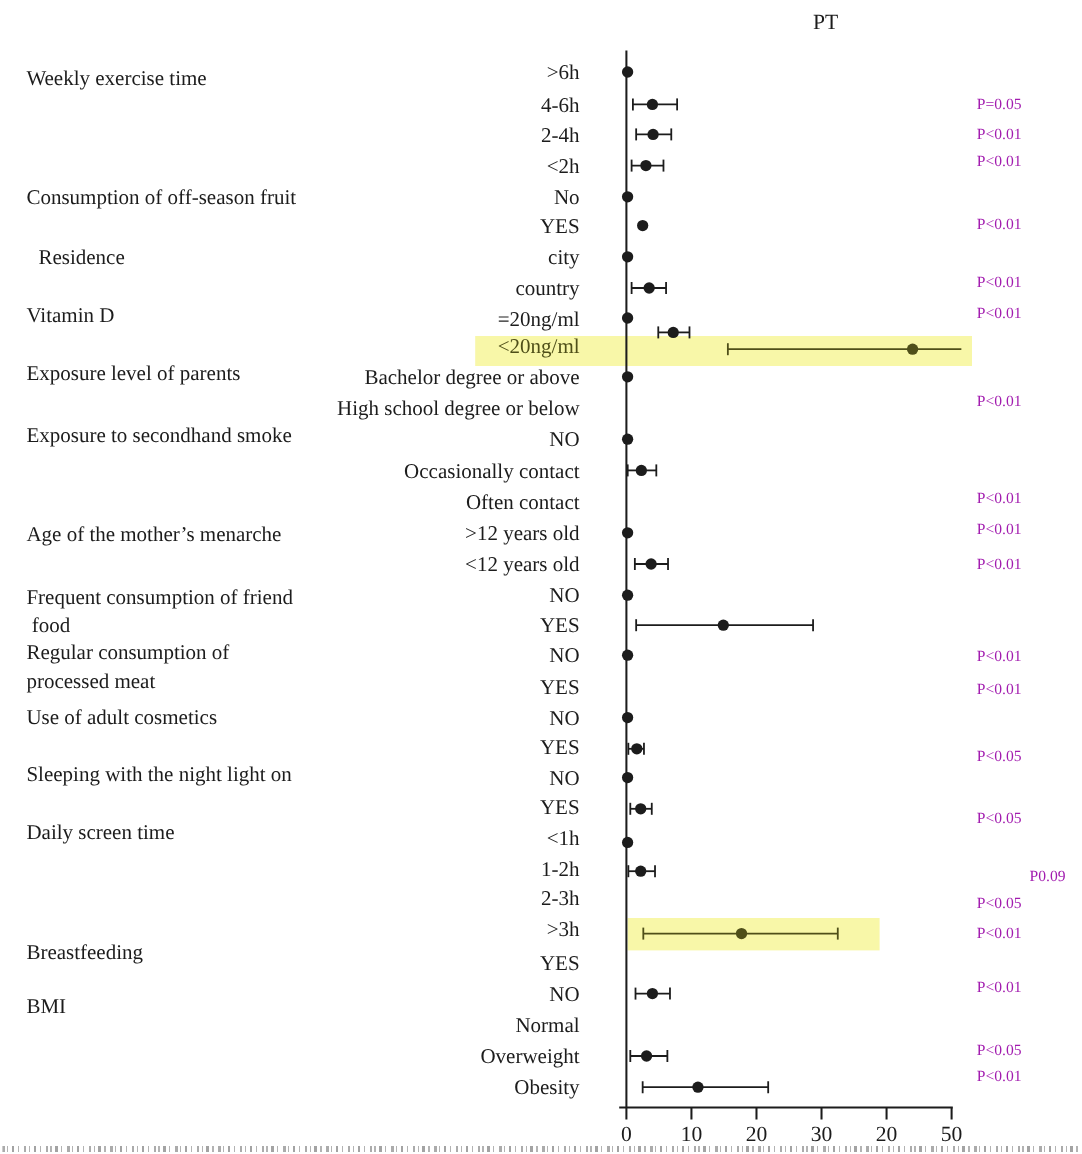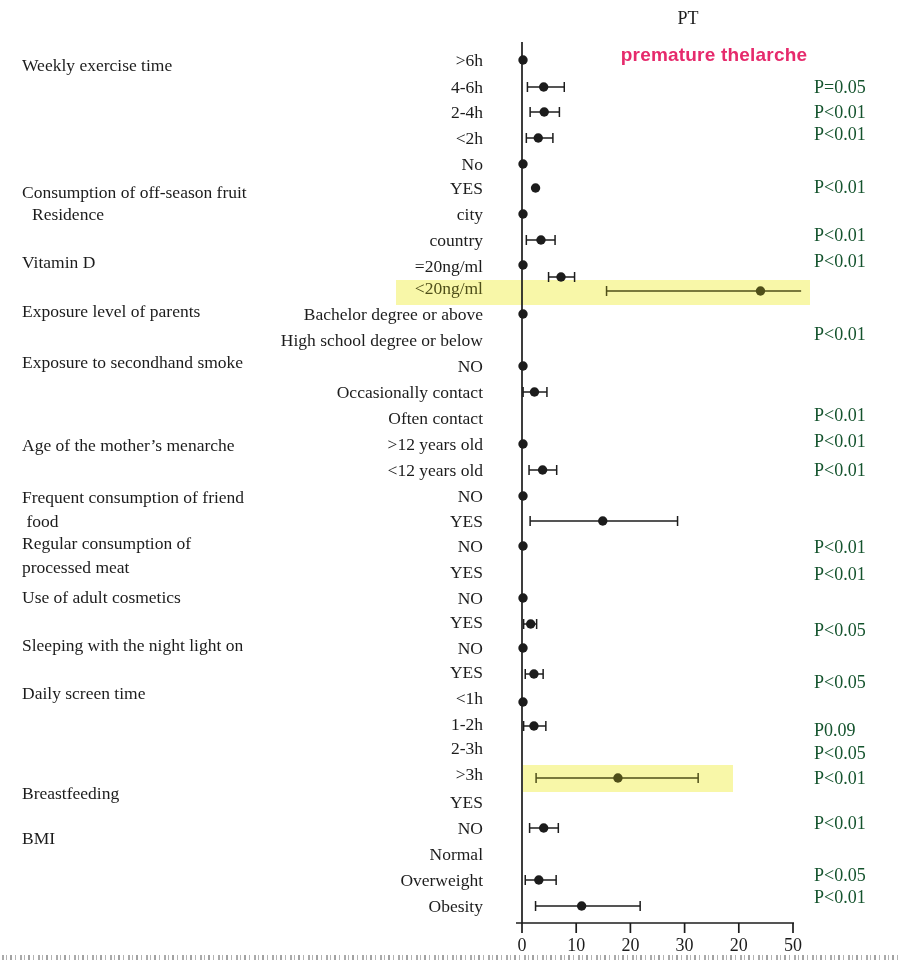--- a/index.html
+++ b/index.html
@@ -10,22 +10,22 @@
   #plot-svg{position:absolute;left:0;top:0;pointer-events:none;}
   .cat-line{
     position:absolute;left:22px;font-size:17.5px;line-height:23px;height:23px;
     white-space:pre;color:#1c1c1c;
   }
   .row-label{
     position:absolute;right:419px;height:22px;line-height:22px;font-size:17.5px;
     white-space:pre;text-align:right;color:#1c1c1c;
   }
   .p-label{
-    position:absolute;left:814px;height:22px;line-height:22px;font-size:18px;
-    color:#14532d;white-space:pre;
+    position:absolute;left:814px;height:22px;line-height:22px;font-size:13px;
+    color:#a21caf;white-space:pre;
   }
   .tick-label{
     position:absolute;width:44px;text-align:center;font-size:18px;line-height:20px;
     color:#1c1c1c;
   }
   #plot-title{
     position:absolute;left:650px;top:8px;width:76px;text-align:center;
     font-size:18px;color:#1c1c1c;
   }
   #plot-subtitle{
@@ -175,46 +175,45 @@
       <div class="row-label" style="top: 561px;">YES</div>
       <div class="p-label" style="top: 563px;">P&lt;0.01</div>
       <div class="row-label" style="top: 587px;">NO</div>
       <div class="row-label" style="top: 611px;">YES</div>
       <div class="p-label" style="top: 619px;">P&lt;0.05</div>
       <div class="row-label" style="top: 637px;">NO</div>
       <div class="row-label" style="top: 661px;">YES</div>
       <div class="p-label" style="top: 671px;">P&lt;0.05</div>
       <div class="row-label" style="top: 687px;">&lt;1h</div>
       <div class="row-label" style="top: 713px;">1-2h</div>
-      <div class="p-label" style="top: 719px;">P0.09</div>
+      <div class="p-label" style="top: 719px; margin-left: 44px;">P0.09</div>
       <div class="row-label" style="top: 737px;">2-3h</div>
       <div class="p-label" style="top: 742px;">P&lt;0.05</div>
       <div class="row-label" style="top: 763px;">&gt;3h</div>
       <div class="p-label" style="top: 767px;">P&lt;0.01</div>
       <div class="row-label" style="top: 791px;">YES</div>
       <div class="row-label" style="top: 817px;">NO</div>
       <div class="p-label" style="top: 812px;">P&lt;0.01</div>
       <div class="row-label" style="top: 843px;">Normal</div>
       <div class="row-label" style="top: 869px;">Overweight</div>
       <div class="p-label" style="top: 864px;">P&lt;0.05</div>
       <div class="row-label" style="top: 895px;">Obesity</div>
       <div class="p-label" style="top: 886px;">P&lt;0.01</div>
       <div class="cat-line" style="top: 54px;">Weekly exercise time</div>
-      <div class="cat-line" style="top: 153px; margin-top: 28px;">Consumption of off-season fruit</div>
+      <div class="cat-line" style="top: 153px;">Consumption of off-season fruit</div>
       <div class="cat-line" style="top: 203px; margin-left: 10px;">Residence</div>
       <div class="cat-line" style="top: 251px;">Vitamin D</div>
       <div class="cat-line" style="top: 300px;">Exposure level of parents</div>
       <div class="cat-line" style="top: 351px;">Exposure to secondhand smoke</div>
       <div class="cat-line" style="top: 434px;">Age of the mother’s menarche</div>
       <div class="cat-line" style="top: 486px;">Frequent consumption of friend</div>
       <div class="cat-line" style="top: 509.5px;"> food</div>
       <div class="cat-line" style="top: 532px;">Regular consumption of</div>
       <div class="cat-line" style="top: 555.5px;">processed meat</div>
       <div class="cat-line" style="top: 586px;">Use of adult cosmetics</div>
       <div class="cat-line" style="top: 634px;">Sleeping with the night light on</div>
       <div class="cat-line" style="top: 682px;">Daily screen time</div>
       <div class="cat-line" style="top: 782px;">Breastfeeding</div>
       <div class="cat-line" style="top: 827px;">BMI</div>
     </div>
   <div id="plot-title">PT</div>
-  <div id="plot-subtitle" style="color: rgb(230, 42, 108);">premature thelarche</div>
   <div id="caption-sliver"></div>
 </div>
 
 </body></html>

